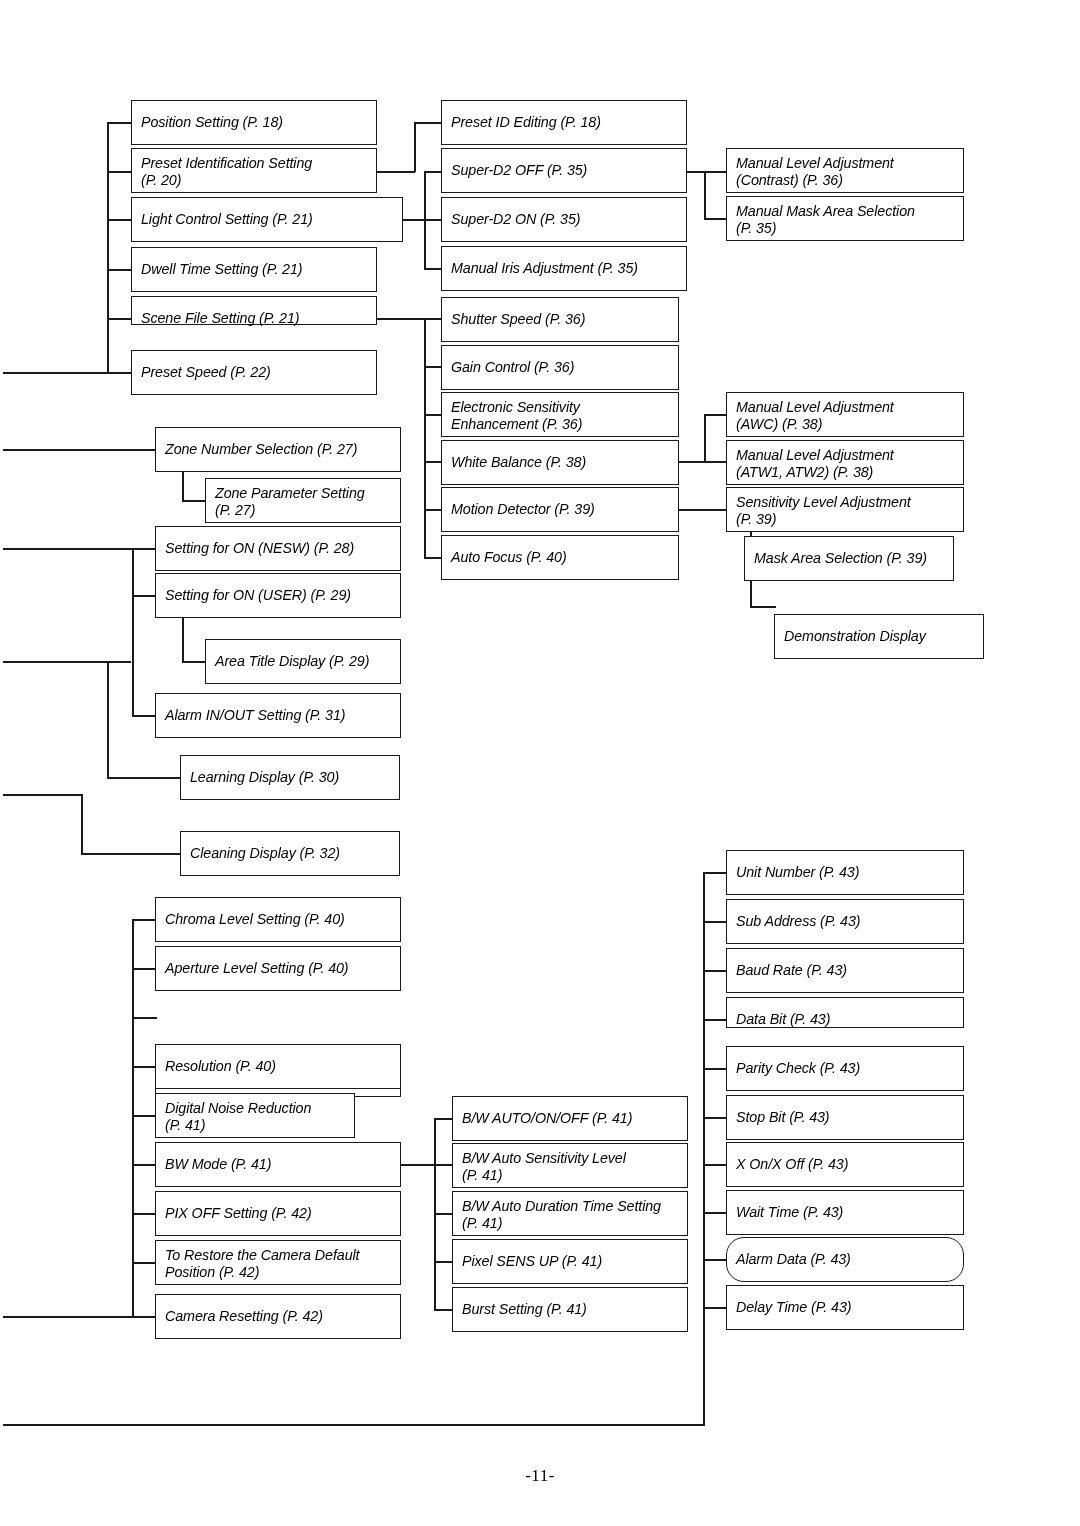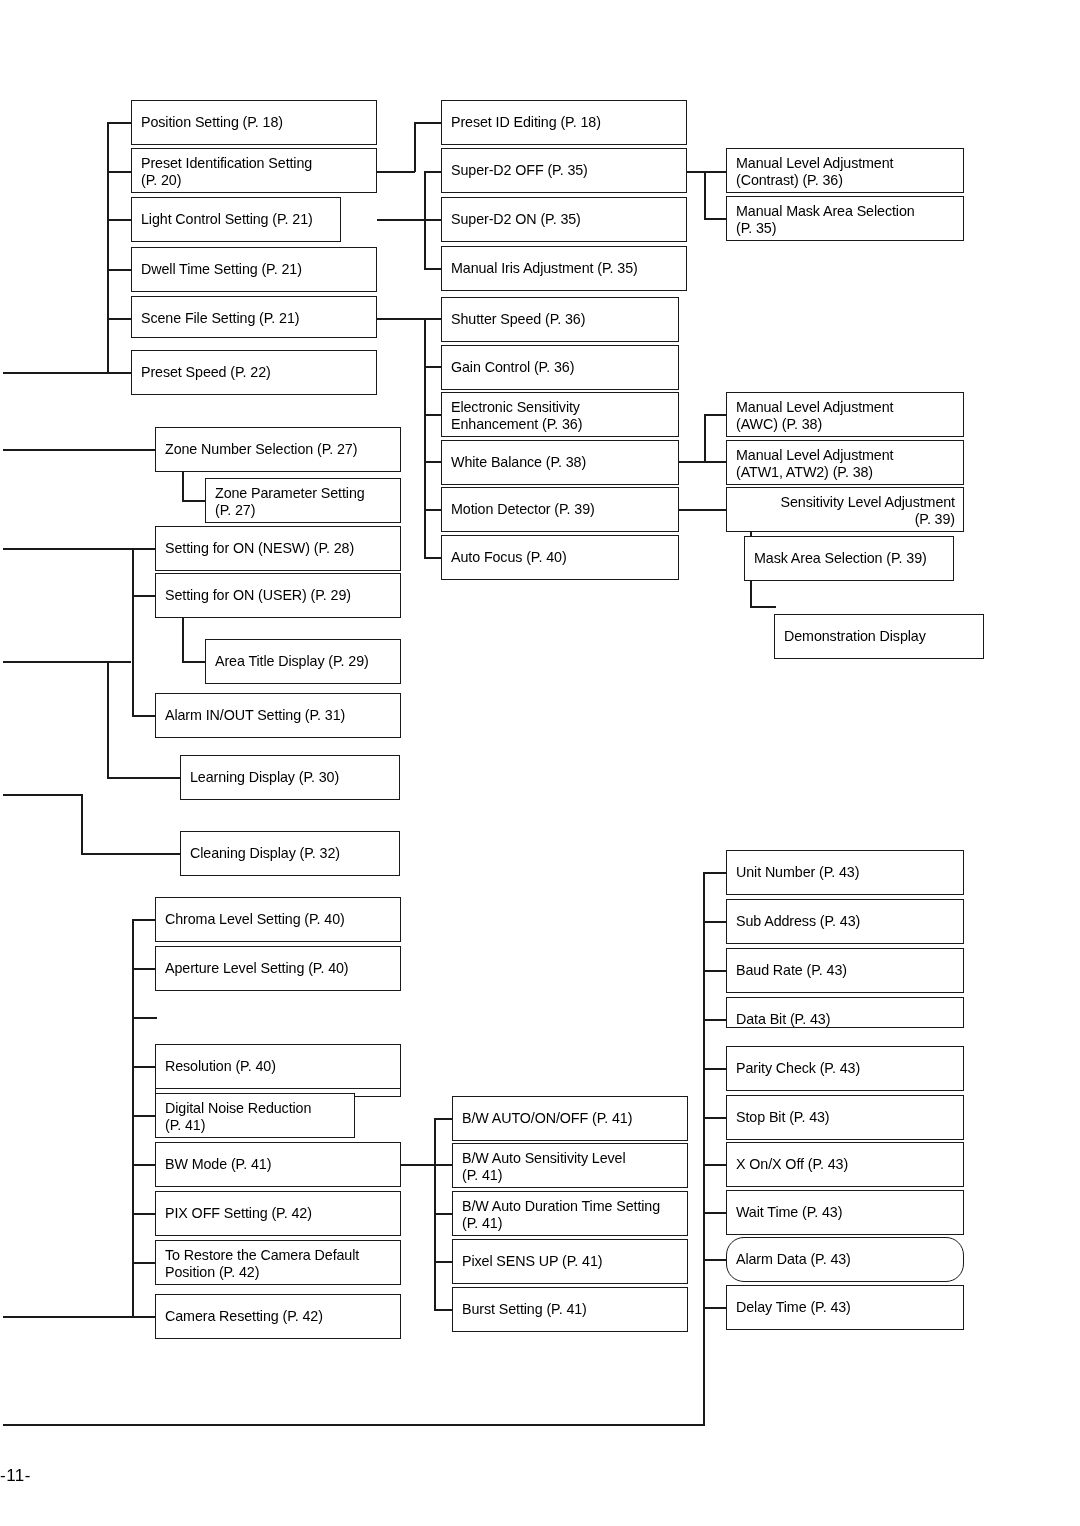--- a/index.html
+++ b/index.html
@@ -22,51 +22,54 @@
     box-sizing: border-box;
     border: 1.6px solid #1a1a1a;
     background: #ffffff;
     color: #000000;
     font-size: 14.3px;
     line-height: 17px;
     padding: 6px 8px 0 9px;
     letter-spacing: -0.1px;
     white-space: pre-line;
     z-index: 3;
+    font-style: italic;
   }
   .node.one-line {
     padding-top: 13px;
   }
   .conn {
     position: absolute;
     background: #1a1a1a;
     z-index: 1;
   }
   .h { height: 1.7px; }
   .v { width: 1.7px; }
   #page-number {
     position: absolute;
     left: 0;
     right: 0;
+    text-align: center;
     font-size: 17px;
     color: #000000;
     letter-spacing: 0.5px;
+    font-family: Liberation Serif, serif;
   }
 </style>
 </head>
 <body>
 
 <div id="page">
   <div id="nodes-layer">
       <div class="node one-line" style="left: 131px; top: 100px; width: 246px; height: 45px;">Position Setting (P. 18)</div>
       <div class="node" style="left: 131px; top: 148px; width: 246px; height: 45px;">Preset Identification Setting
 (P. 20)</div>
-      <div class="node one-line" style="left: 131px; top: 197px; width: 210px; height: 45px;">Light Control Setting (P. 21)</div>
+      <div class="node one-line" style="left: 131px; top: 197px; width: 272px; height: 45px;">Light Control Setting (P. 21)</div>
       <div class="node one-line" style="left: 131px; top: 247px; width: 246px; height: 45px;">Dwell Time Setting (P. 21)</div>
-      <div class="node one-line" style="left: 131px; top: 296px; width: 246px; height: 42px;">Scene File Setting (P. 21)</div>
+      <div class="node one-line" style="left: 131px; top: 296px; width: 246px; height: 29px;">Scene File Setting (P. 21)</div>
       <div class="node one-line" style="left: 131px; top: 350px; width: 246px; height: 45px;">Preset Speed (P. 22)</div>
       <div class="node one-line" style="left: 155px; top: 427px; width: 246px; height: 45px;">Zone Number Selection (P. 27)</div>
       <div class="node" style="left: 205px; top: 478px; width: 196px; height: 45px;">Zone Parameter Setting
 (P. 27)</div>
       <div class="node one-line" style="left: 155px; top: 526px; width: 246px; height: 45px;">Setting for ON (NESW) (P. 28)</div>
       <div class="node one-line" style="left: 155px; top: 573px; width: 246px; height: 45px;">Setting for ON (USER) (P. 29)</div>
       <div class="node one-line" style="left: 205px; top: 639px; width: 196px; height: 45px;">Area Title Display (P. 29)</div>
       <div class="node one-line" style="left: 155px; top: 693px; width: 246px; height: 45px;">Alarm IN/OUT Setting (P. 31)</div>
       <div class="node one-line" style="left: 180px; top: 755px; width: 220px; height: 45px;">Learning Display (P. 30)</div>
       <div class="node one-line" style="left: 180px; top: 831px; width: 220px; height: 45px;">Cleaning Display (P. 32)</div>
@@ -100,21 +103,21 @@
       <div class="node one-line" style="left: 452px; top: 1239px; width: 236px; height: 45px;">Pixel SENS UP (P. 41)</div>
       <div class="node one-line" style="left: 452px; top: 1287px; width: 236px; height: 45px;">Burst Setting (P. 41)</div>
       <div class="node" style="left: 726px; top: 148px; width: 238px; height: 45px;">Manual Level Adjustment
 (Contrast) (P. 36)</div>
       <div class="node" style="left: 726px; top: 196px; width: 238px; height: 45px;">Manual Mask Area Selection
 (P. 35)</div>
       <div class="node" style="left: 726px; top: 392px; width: 238px; height: 45px;">Manual Level Adjustment
 (AWC) (P. 38)</div>
       <div class="node" style="left: 726px; top: 440px; width: 238px; height: 45px;">Manual Level Adjustment
 (ATW1, ATW2) (P. 38)</div>
-      <div class="node" style="left: 726px; top: 487px; width: 238px; height: 45px; text-align: right;">Sensitivity Level Adjustment
+      <div class="node" style="left: 726px; top: 487px; width: 238px; height: 45px;">Sensitivity Level Adjustment
 (P. 39)</div>
       <div class="node one-line" style="left: 744px; top: 536px; width: 210px; height: 45px;">Mask Area Selection (P. 39)</div>
       <div class="node one-line" style="left: 774px; top: 614px; width: 210px; height: 45px;">Demonstration Display</div>
       <div class="node one-line" style="left: 726px; top: 850px; width: 238px; height: 45px;">Unit Number (P. 43)</div>
       <div class="node one-line" style="left: 726px; top: 899px; width: 238px; height: 45px;">Sub Address (P. 43)</div>
       <div class="node one-line" style="left: 726px; top: 948px; width: 238px; height: 45px;">Baud Rate (P. 43)</div>
       <div class="node one-line" style="left: 726px; top: 997px; width: 238px; height: 31px;">Data Bit (P. 43)</div>
       <div class="node one-line" style="left: 726px; top: 1046px; width: 238px; height: 45px;">Parity Check (P. 43)</div>
       <div class="node one-line" style="left: 726px; top: 1095px; width: 238px; height: 45px;">Stop Bit (P. 43)</div>
       <div class="node one-line" style="left: 726px; top: 1142px; width: 238px; height: 45px;">X On/X Off (P. 43)</div>

